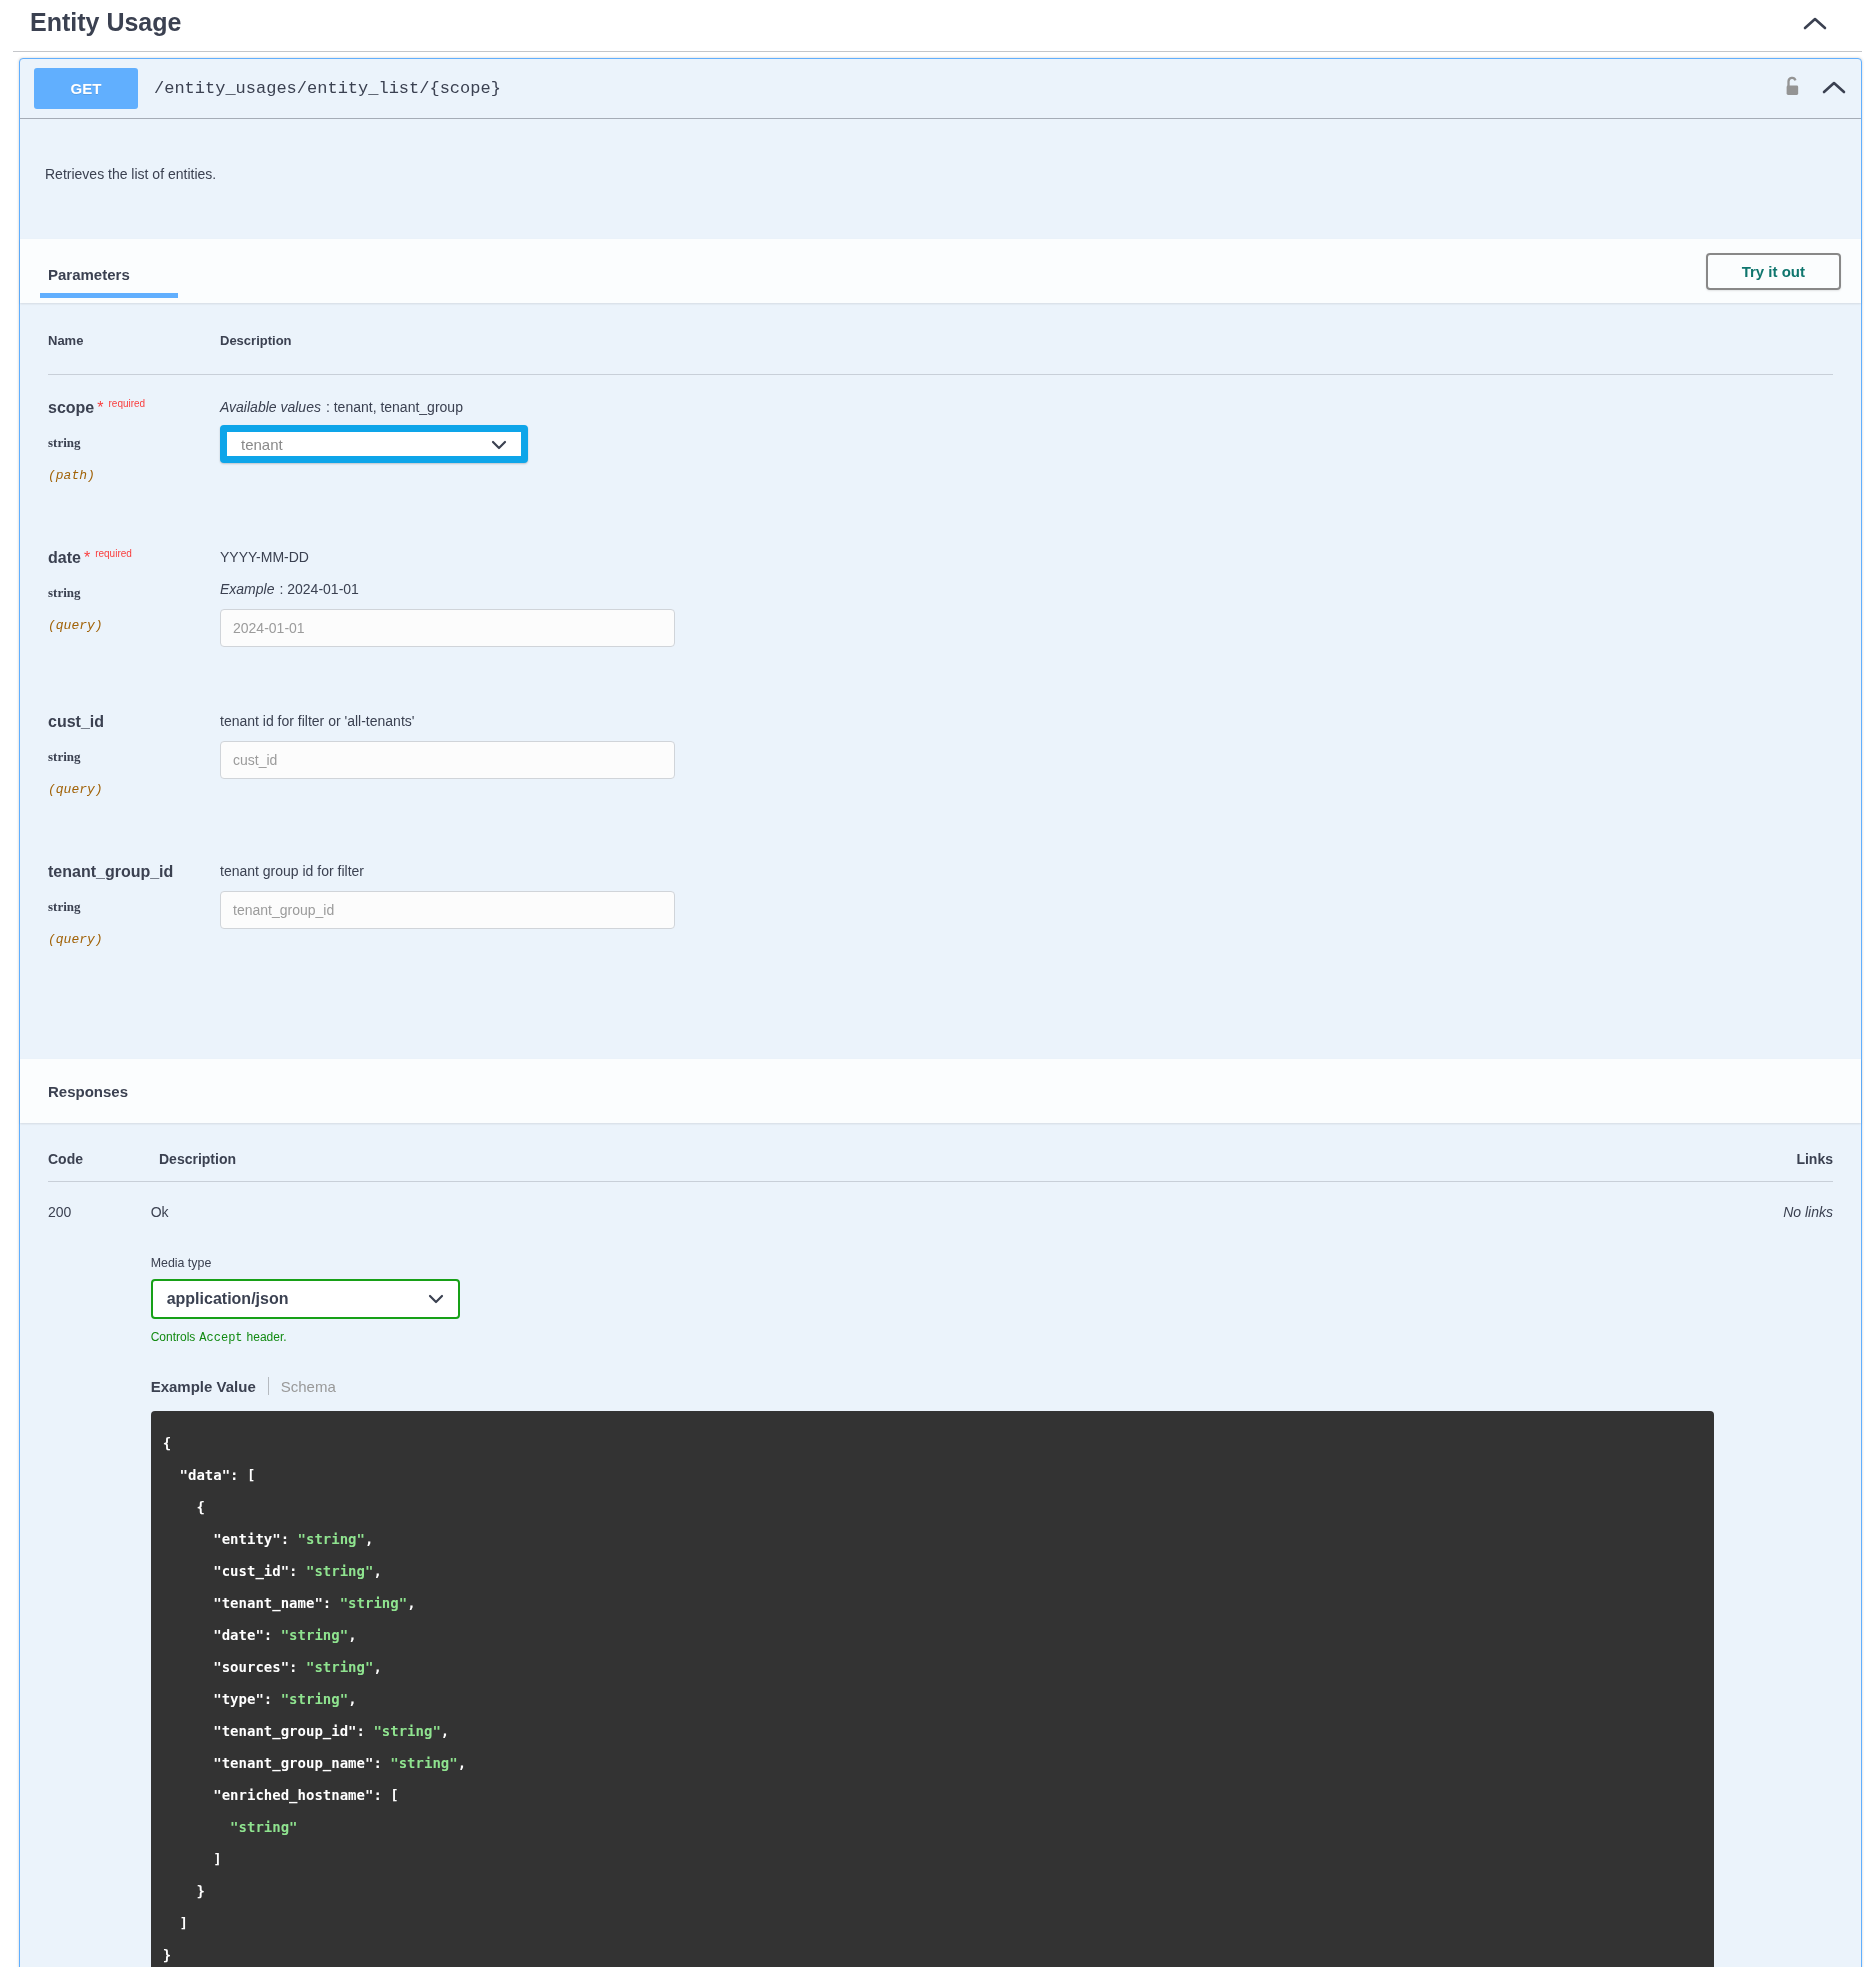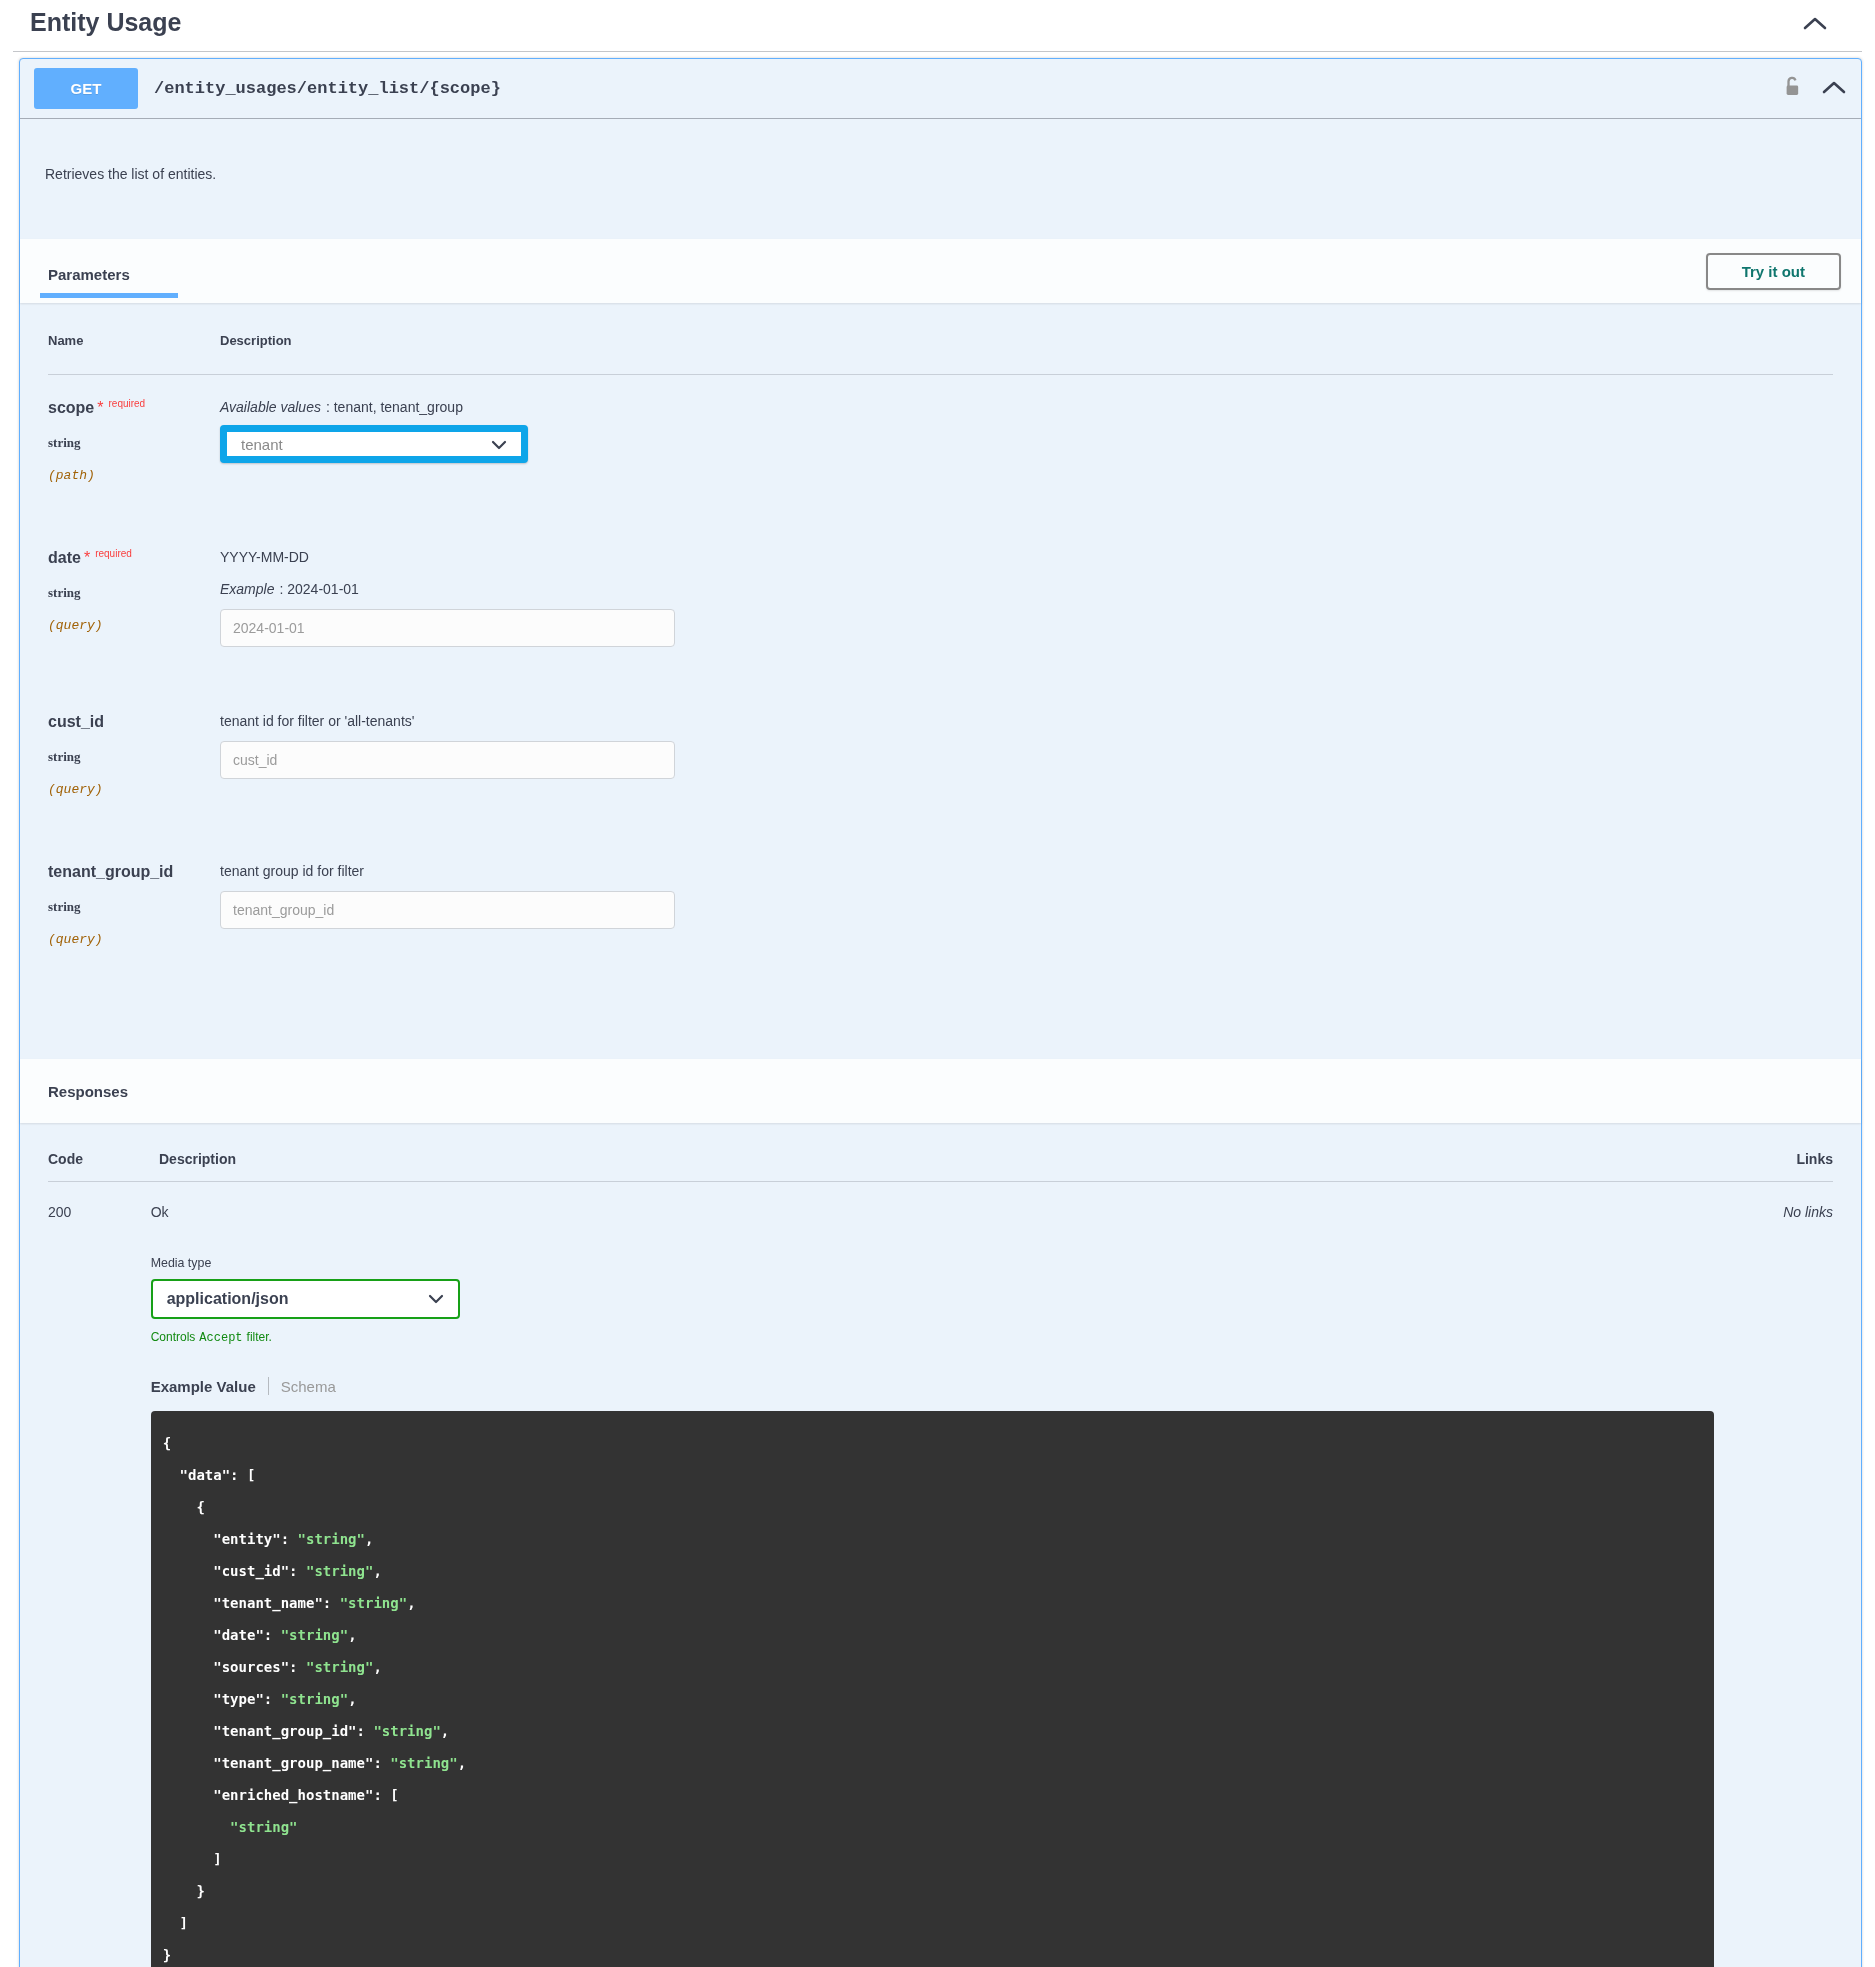--- a/index.html
+++ b/index.html
@@ -36,21 +36,21 @@
     cursor:pointer;
   }
   .method-badge {
     background:#61affe; color:#fff;
     font-weight:700; font-size:15px;
     width:104px; padding:12px 0; text-align:center;
     border-radius:3px; text-shadow:0 1px 0 rgba(0,0,0,.1);
   }
   .op-path {
     font-family:"Liberation Mono", monospace;
-    font-size:17px; font-weight:700;
+    font-size:17px; font-weight:400;
     margin-left:16px; flex:1;
   }
   .summary-icons { display:flex; align-items:center; gap:18px; }
 
   .opblock-description { padding:47px 25px 57px; font-size:14px; }
 
   
   .section-header {
     display:flex; align-items:center; justify-content:space-between;
     background:rgba(255,255,255,.8);
@@ -296,21 +296,21 @@
 
         <div class="media-type-label">Media type</div>
         <div class="media-select">
           <span>application/json</span>
           <span>
             <svg class="chev-small" width="16" height="10" viewBox="0 0 16 10">
                 <path d="M2 2 L8 8 L14 2"></path>
               </svg>
           </span>
         </div>
-        <div class="accept-note"><span>Controls</span><span class="mono">Accept</span><span>filter.</span></div>
+        <div class="accept-note"><span>Controls</span><span class="mono">Accept</span><span>header.</span></div>
 
         <div class="example-tabs">
           <span class="tab-example">Example Value</span>
           <span class="tab-divider"></span>
           <span class="tab-schema">Schema</span>
         </div>
 
         <div class="code-block">
           <div class="code-line"><span class="tok-k">{</span></div>
           <div class="code-line"><span class="tok-k">  "data": [</span></div>

